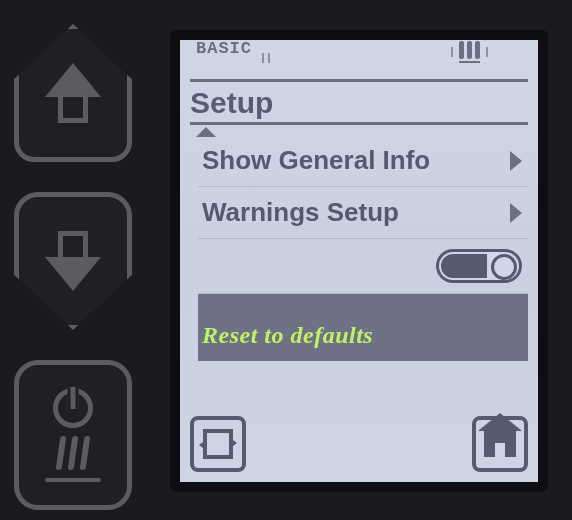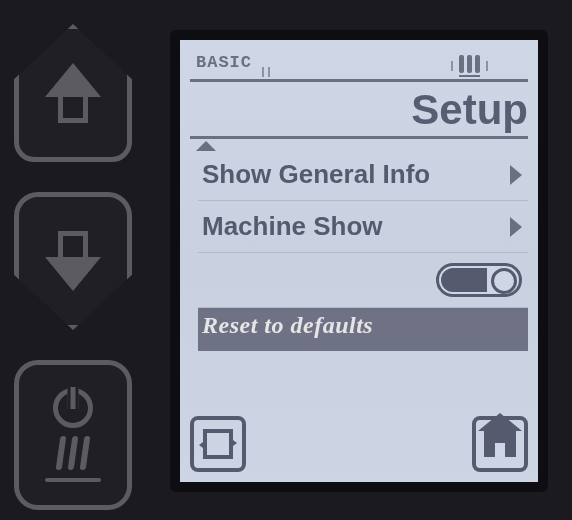--- a/index.html
+++ b/index.html
@@ -64,38 +64,38 @@
     color: #555a6e;
     display:flex;
     flex-direction:column;
   }
   .tabbar {
     height: 34px;
     display:flex;
     align-items:flex-end;
     border-bottom: 3px solid #6a6f82;
     gap: 4px;
-    padding-bottom:2px;
+    padding-bottom:16px;
   }
   .tab {
     font-family: "Courier New", monospace;
     font-weight: bold;
     font-size: 17px;
     letter-spacing: 1px;
     color:#6a6f82;
     padding: 2px 6px;
     border-bottom: 3px solid transparent;
   }
   .tab-icons { margin-left:auto; display:flex; align-items:center; gap:6px; padding-right:40px;}
   .tab-heat { display:inline-flex; gap:3px; border:2px solid #6a6f82; border-top:none; border-left:none; border-right:none; padding-bottom:2px;}
   .tab-heat .w{ width:5px; height:18px; background:#6a6f82; border-radius:2px;}
   .tick { width:2px; height:10px; background:#8d92a5;}
   .title {
-    text-align:right;
-    font-size: 42px;
+    text-align:left;
+    font-size: 30px;
     font-weight: bold;
     color:#585d73;
     padding: 4px 0 2px 0;
     border-bottom: 3px solid #6a6f82;
   }
   .scroll-up-arrow{
     width:0;height:0;
     border-left:10px solid transparent;
     border-right:10px solid transparent;
     border-bottom:10px solid #6a6f82;
@@ -127,27 +127,27 @@
     background:#cfd7e6;
   }
   .toggle .knob{
     position:absolute; right:2px; top:2px;
     width:26px;height:26px;border:3px solid #555a6e;border-radius:50%;
     background:#cfd7e6;
   }
   .toggle .fill{ position:absolute; left:2px; top:2px; bottom:2px; width:46px; background:#555a6e; border-radius:14px 0 0 14px;}
   .item.highlight{
     background:#6f7284;
-    color:#e5e5e5;
+    color:#bef264;
     font-style: italic;
     font-family: Georgia, serif;
     font-size:24px;
     letter-spacing:0.5px;
     border-bottom:none;
-    padding-top:4px; padding-bottom:12px;
+    padding-top:28px; padding-bottom:12px;
   }
   .footer {
     margin-top:auto;
     display:flex;
     justify-content:space-between;
     padding-top:8px;
   }
   .ft-btn{
     width:56px;height:56px;
     border:4px solid #555a6e;
@@ -206,21 +206,21 @@
 
   <div class="title">Setup</div>
   <div class="scroll-up-arrow"></div>
 
   <div class="menu">
     <div class="item">
       <span>Show General Info</span>
       <span class="chev"></span>
     </div>
     <div class="item">
-      <span>Machine Show</span>
+      <span>Warnings Setup</span>
       <span class="chev"></span>
     </div>
     <div class="item">
       <div class="toggle">
         <div class="fill"></div>
         <div class="knob"></div>
       </div>
     </div>
     <div class="item highlight">
       <span>Reset to defaults</span>

